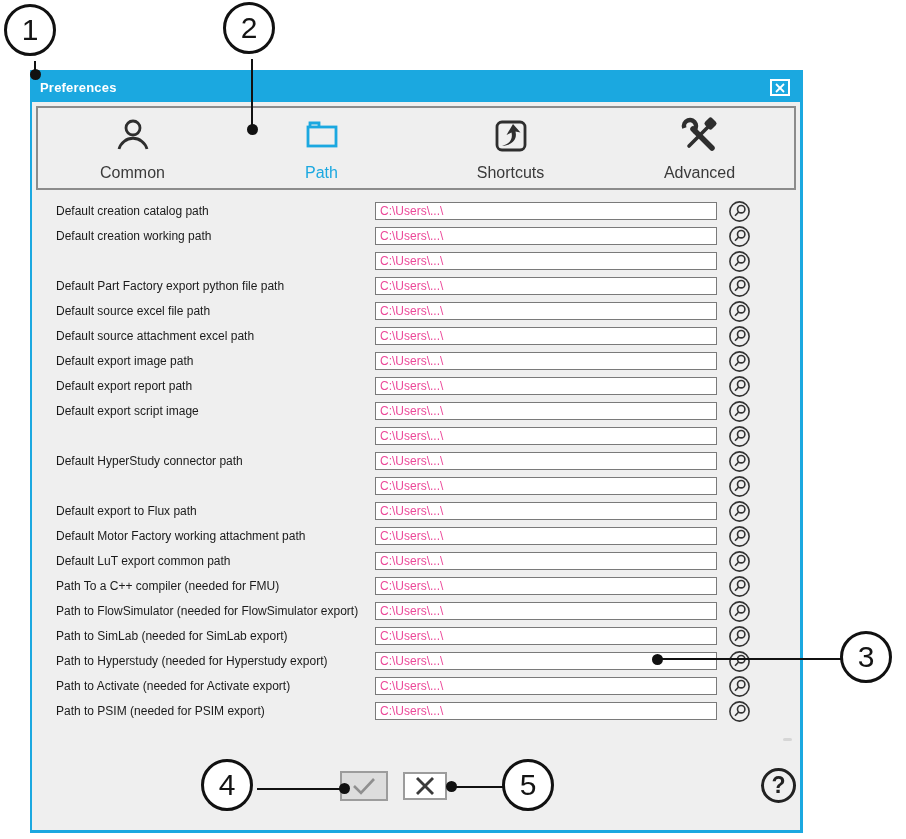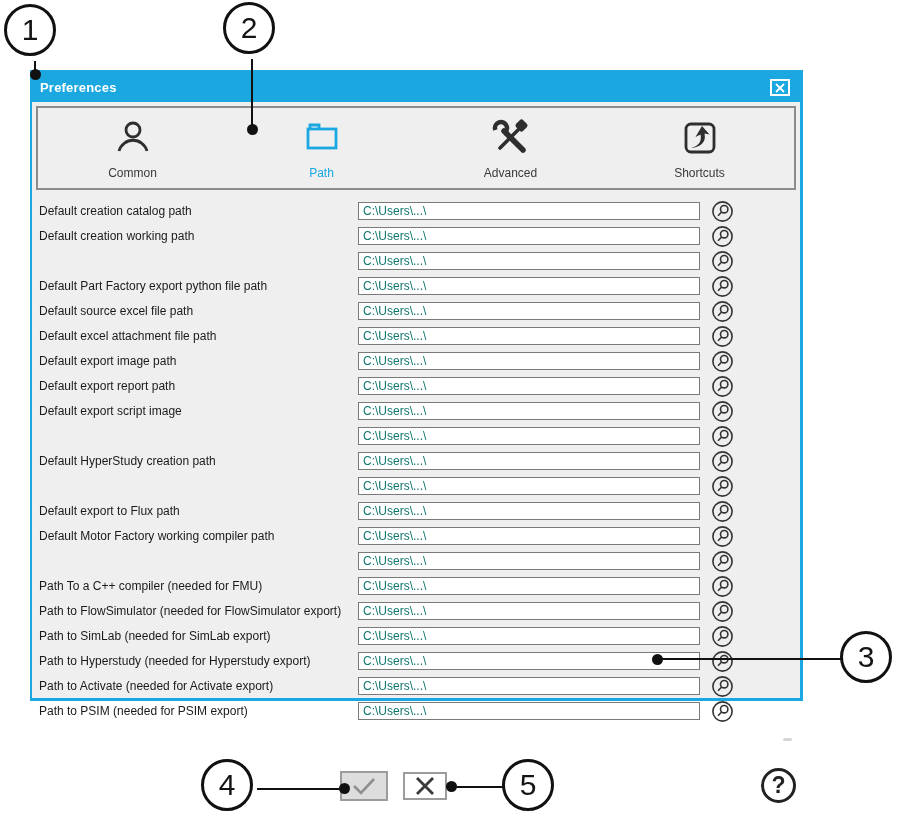--- a/index.html
+++ b/index.html
@@ -2,21 +2,21 @@
 <html style="--accent: #1BA8E0;"><head>
 <meta charset="utf-8">
 <style>
   * { margin:0; padding:0; box-sizing:border-box; }
   html,body { background:#ffffff; }
   body { font-family:"Liberation Sans", sans-serif; }
   .canvas { position:relative; width:906px; height:839px; background:#ffffff; overflow:hidden; }
 
   
   .window {
-    position:absolute; left:30px; top:70px; width:773px; height:631px;
+    position:absolute; left:30px; top:70px; width:773px; height:763px;
     background:#efefef; border:2px solid var(--accent,#1BA8E0);
     border-right-width:3px; border-bottom-width:3px;
   }
   .titlebar {
     position:absolute; left:0; top:0; right:0; height:30px;
     background:var(--accent,#1BA8E0); display:flex; align-items:center;
   }
   .title { color:#ffffff; font-size:13px; font-weight:bold; padding-left:8px; letter-spacing:.2px; }
   .close-btn {
     position:absolute; right:10px; top:7px; width:20px; height:17px;
@@ -25,36 +25,36 @@
   }
   .close-btn svg line { stroke:#ffffff; stroke-width:1.8; }
 
   
   .tabbar {
     position:absolute; left:4px; right:4px; top:34px; height:84px;
     border:2px solid #8c8c8c; background:#efefef; display:flex;
   }
   .tab { flex:1; display:flex; flex-direction:column; align-items:center; justify-content:center; gap:6px; cursor:pointer; }
   .tab .ticon { width:44px; height:44px; display:flex; align-items:center; justify-content:center; }
-  .tab .tlabel { font-size:12px; color:#3a3a3a; }
+  .tab .tlabel { font-size:16px; color:#3a3a3a; }
   .tab.active .tlabel { color:var(--accent,#1BA8E0); }
   .ticon svg .st { fill:none; stroke:#2e2e2e; stroke-width:2.8; }
   .ticon svg .fl { fill:#2e2e2e; stroke:none; }
   .tab.active .ticon svg .st { stroke:var(--accent,#1BA8E0); }
 
   
-  .rows { position:absolute; left:0; right:0; top:127px; }
+  .rows { position:absolute; left:17px; right:0; top:127px; }
   .row { position:relative; height:25px; }
   .row-label {
     position:absolute; left:7px; top:0; height:25px; line-height:25px;
     font-size:12px; color:#1a1a1a; white-space:nowrap;
   }
   .row-input {
     position:absolute; left:326px; top:3px; width:342px; height:18px;
-    border:1px solid #7a7a7a; background:#ffffff; color:#0f766e;
+    border:1px solid #7a7a7a; background:#ffffff; color:#ec4899;
     font-family:"Liberation Sans", sans-serif; font-size:12px; padding:0 4px;
   }
   .row-browse {
     position:absolute; left:679px; top:1px; width:23px; height:23px;
     background:transparent; border:none; padding:0; cursor:pointer;
   }
   .row-browse svg .s { fill:none; stroke:#333333; stroke-width:1.6; }
 
   
   .ok-btn {
@@ -121,37 +121,37 @@
           <svg width="44" height="44" viewBox="0 0 44 44">
             <path class="st" d="M10 13 V9 H19 V13"></path>
             <rect class="st" x="8" y="13" width="28" height="19"></rect>
           </svg>
         </span>
         <span class="tlabel">Path</span>
       </div>
       <div class="tab">
         <span class="ticon">
           <svg width="44" height="44" viewBox="0 0 44 44">
+            <rect class="st" x="8" y="8" width="28" height="28" rx="5"></rect>
+            <path class="fl" d="M13 32 C 21 30 24 25 22.5 18.5 L 17.5 21 L 24 10 L 31.5 18.5 L 26.5 17.5 C 28.5 26 23 31 13 32 Z"></path>
+          </svg>
+        </span>
+        <span class="tlabel">Shortcuts</span>
+      </div>
+      <div class="tab">
+        <span class="ticon">
+          <svg width="44" height="44" viewBox="0 0 44 44">
             <circle cx="12" cy="12" r="6" fill="none" stroke="#2e2e2e" stroke-width="4.5" stroke-dasharray="27 11" transform="rotate(160 12 12)"></circle>
             <line x1="15" y1="15" x2="34" y2="34" stroke="#2e2e2e" stroke-width="5.5" stroke-linecap="round"></line>
             <rect class="fl" x="27.5" y="4.5" width="10" height="10" rx="2.5" transform="rotate(45 32.5 9.5)"></rect>
             <line x1="31" y1="12" x2="11" y2="32" stroke="#2e2e2e" stroke-width="3.6" stroke-linecap="round"></line>
           </svg>
         </span>
         <span class="tlabel">Advanced</span>
       </div>
-      <div class="tab">
-        <span class="ticon">
-          <svg width="44" height="44" viewBox="0 0 44 44">
-            <rect class="st" x="8" y="8" width="28" height="28" rx="5"></rect>
-            <path class="fl" d="M13 32 C 21 30 24 25 22.5 18.5 L 17.5 21 L 24 10 L 31.5 18.5 L 26.5 17.5 C 28.5 26 23 31 13 32 Z"></path>
-          </svg>
-        </span>
-        <span class="tlabel">Shortcuts</span>
-      </div>
     </div>
 
     <div class="rows" id="rows">
   <div class="row">
     <span class="row-label">Default creation catalog path</span>
     <input class="row-input" type="text" value="C:\Users\...\" style="">
     <button class="row-browse">
       <span style="display:flex">
         <svg width="23" height="23" viewBox="0 0 23 23">
           <circle class="s" cx="11.5" cy="11.5" r="9.6"></circle>
@@ -211,21 +211,21 @@
         <svg width="23" height="23" viewBox="0 0 23 23">
           <circle class="s" cx="11.5" cy="11.5" r="9.6"></circle>
           <circle class="s" cx="13.2" cy="9.2" r="3.7"></circle>
           <line class="s" x1="10.7" y1="12" x2="7" y2="15.7"></line>
         </svg>
       </span>
     </button>
   </div>
 
   <div class="row">
-    <span class="row-label">Default excel attachment file path</span>
+    <span class="row-label">Default source attachment excel path</span>
     <input class="row-input" type="text" value="C:\Users\...\" style="">
     <button class="row-browse">
       <span style="display:flex">
         <svg width="23" height="23" viewBox="0 0 23 23">
           <circle class="s" cx="11.5" cy="11.5" r="9.6"></circle>
           <circle class="s" cx="13.2" cy="9.2" r="3.7"></circle>
           <line class="s" x1="10.7" y1="12" x2="7" y2="15.7"></line>
         </svg>
       </span>
     </button>
@@ -280,21 +280,21 @@
         <svg width="23" height="23" viewBox="0 0 23 23">
           <circle class="s" cx="11.5" cy="11.5" r="9.6"></circle>
           <circle class="s" cx="13.2" cy="9.2" r="3.7"></circle>
           <line class="s" x1="10.7" y1="12" x2="7" y2="15.7"></line>
         </svg>
       </span>
     </button>
   </div>
 
   <div class="row">
-    <span class="row-label">Default HyperStudy creation path</span>
+    <span class="row-label">Default HyperStudy connector path</span>
     <input class="row-input" type="text" value="C:\Users\...\" style="">
     <button class="row-browse">
       <span style="display:flex">
         <svg width="23" height="23" viewBox="0 0 23 23">
           <circle class="s" cx="11.5" cy="11.5" r="9.6"></circle>
           <circle class="s" cx="13.2" cy="9.2" r="3.7"></circle>
           <line class="s" x1="10.7" y1="12" x2="7" y2="15.7"></line>
         </svg>
       </span>
     </button>
@@ -321,34 +321,35 @@
         <svg width="23" height="23" viewBox="0 0 23 23">
           <circle class="s" cx="11.5" cy="11.5" r="9.6"></circle>
           <circle class="s" cx="13.2" cy="9.2" r="3.7"></circle>
           <line class="s" x1="10.7" y1="12" x2="7" y2="15.7"></line>
         </svg>
       </span>
     </button>
   </div>
 
   <div class="row">
-    <span class="row-label">Default Motor Factory working compiler path</span>
-    <input class="row-input" type="text" value="C:\Users\...\" style="">
-    <button class="row-browse">
-      <span style="display:flex">
-        <svg width="23" height="23" viewBox="0 0 23 23">
-          <circle class="s" cx="11.5" cy="11.5" r="9.6"></circle>
-          <circle class="s" cx="13.2" cy="9.2" r="3.7"></circle>
-          <line class="s" x1="10.7" y1="12" x2="7" y2="15.7"></line>
-        </svg>
-      </span>
-    </button>
-  </div>
-
-  <div class="row">
+    <span class="row-label">Default Motor Factory working attachment path</span>
+    <input class="row-input" type="text" value="C:\Users\...\" style="">
+    <button class="row-browse">
+      <span style="display:flex">
+        <svg width="23" height="23" viewBox="0 0 23 23">
+          <circle class="s" cx="11.5" cy="11.5" r="9.6"></circle>
+          <circle class="s" cx="13.2" cy="9.2" r="3.7"></circle>
+          <line class="s" x1="10.7" y1="12" x2="7" y2="15.7"></line>
+        </svg>
+      </span>
+    </button>
+  </div>
+
+  <div class="row">
+    <span class="row-label">Default LuT export common path</span>
     <input class="row-input" type="text" value="C:\Users\...\" style="">
     <button class="row-browse">
       <span style="display:flex">
         <svg width="23" height="23" viewBox="0 0 23 23">
           <circle class="s" cx="11.5" cy="11.5" r="9.6"></circle>
           <circle class="s" cx="13.2" cy="9.2" r="3.7"></circle>
           <line class="s" x1="10.7" y1="12" x2="7" y2="15.7"></line>
         </svg>
       </span>
     </button>

